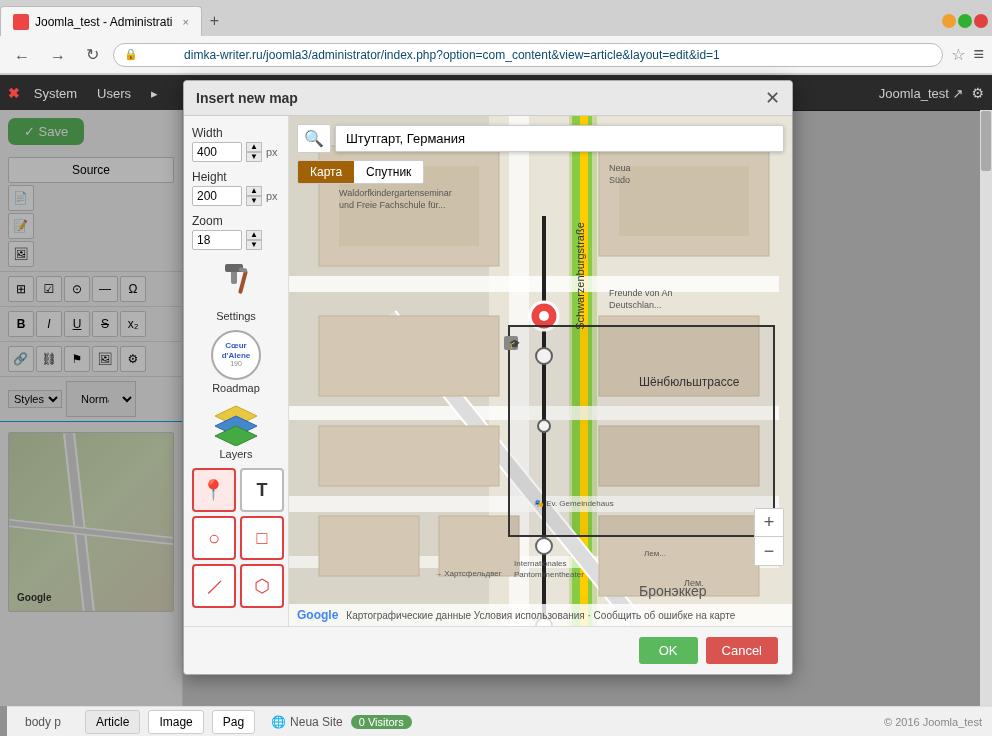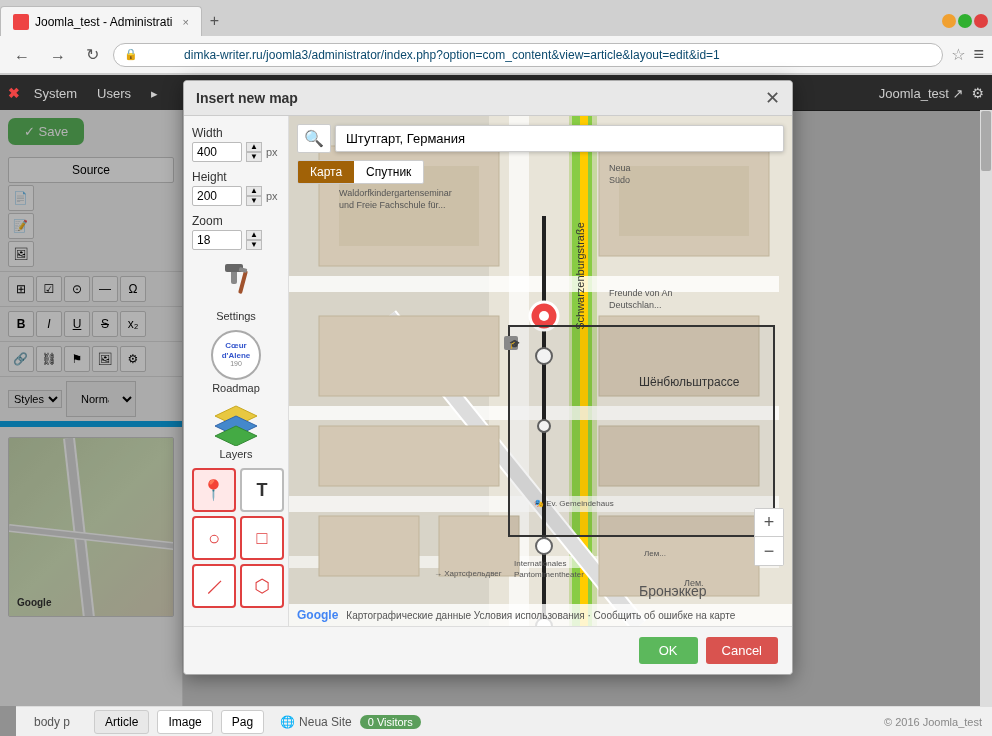--- a/index.html
+++ b/index.html
@@ -88,21 +88,21 @@
     .btn-ok { background: #5cb85c; color: white; border: none; border-radius: 3px; padding: 6px 20px; cursor: pointer; font-size: 13px; }
     .btn-cancel { background: #d9534f; color: white; border: none; border-radius: 3px; padding: 6px 16px; cursor: pointer; font-size: 13px; }
 
     
     .editor-left { position: absolute; left: 0; top: 110px; width: 183px; bottom: 30px; background: #f5f5f5; border-right: 1px solid #ddd; z-index: 50; }
     .editor-save-row { padding: 8px; }
     .editor-formatting { display: flex; flex-wrap: wrap; gap: 2px; padding: 4px 8px; border-bottom: 1px solid #ddd; flex-direction: column; }
     .fmt-btn { width: 26px; height: 26px; border: 1px solid #ccc; background: white; cursor: pointer; display: flex; align-items: center; justify-content: center; font-size: 12px; border-radius: 2px; }
 
     
-    .status-bar { position: absolute; bottom: 0; left: 16px; right: 0; height: 30px; background: #f0f0f0; border-top: 1px solid #ddd; display: flex; align-items: center; padding: 0 10px; font-size: 12px; color: #555; gap: 16px; z-index: 300; }
+    .status-bar { position: absolute; bottom: 0; left: 7px; right: 0; height: 30px; background: #f0f0f0; border-top: 1px solid #ddd; display: flex; align-items: center; padding: 0 10px; font-size: 12px; color: #555; gap: 16px; z-index: 300; }
     .status-tabs { display: flex; gap: 8px; }
     .status-tab { padding: 4px 10px; background: white; border: 1px solid #ccc; border-radius: 3px; cursor: pointer; font-size: 12px; }
     .status-tab.active { background: #e8e8e8; }
     .status-right { margin-left: auto; font-size: 11px; color: #888; }
 
     
     .scrollbar { position: absolute; right: 0; top: 110px; width: 12px; bottom: 30px; background: #ddd; z-index: 400; }
     .scrollbar-thumb { background: #aaa; width: 10px; height: 60px; margin: 1px; border-radius: 2px; }
 
     .body-path-label { display: flex; align-items: center; gap: 8px; padding: 4px 8px; font-size: 12px; color: #555; }
@@ -182,21 +182,21 @@
       </button>
     <button class="fmt-btn">x₂</button>
   </div>
   <div style="padding: 4px 8px; display:flex; flex-wrap:wrap; gap:2px; border-bottom: 1px solid #ddd;">
     <button class="fmt-btn">🔗</button>
     <button class="fmt-btn">⛓</button>
     <button class="fmt-btn">⚑</button>
     <button class="fmt-btn">🖼</button>
     <button class="fmt-btn">⚙</button>
   </div>
-  <div style="padding: 4px 8px; display:flex; align-items:center; gap:4px; border-bottom: 6px solid #0ea5e9;">
+  <div style="padding: 4px 8px; display:flex; align-items:center; gap:4px; border-bottom: 1px solid #0ea5e9;">
     <select style="font-size:11px; border: 1px solid #ccc; padding:1px;">
       <option>Styles</option>
     </select>
     <select style="font-size:11px; border: 1px solid #ccc; padding:10px; width:70px;">
       <option>Normal</option>
     </select>
   </div>
 
   <div style="margin: 10px 8px; background: #e0e8d8; height: 180px; border: 1px solid #ccc; border-radius: 2px; overflow: hidden; position: relative;">
     <div style="position:absolute; inset:0; background: linear-gradient(135deg, #c8d8b0 0%, #d8e8c0 50%, #e0d8c0 100%);"></div>

